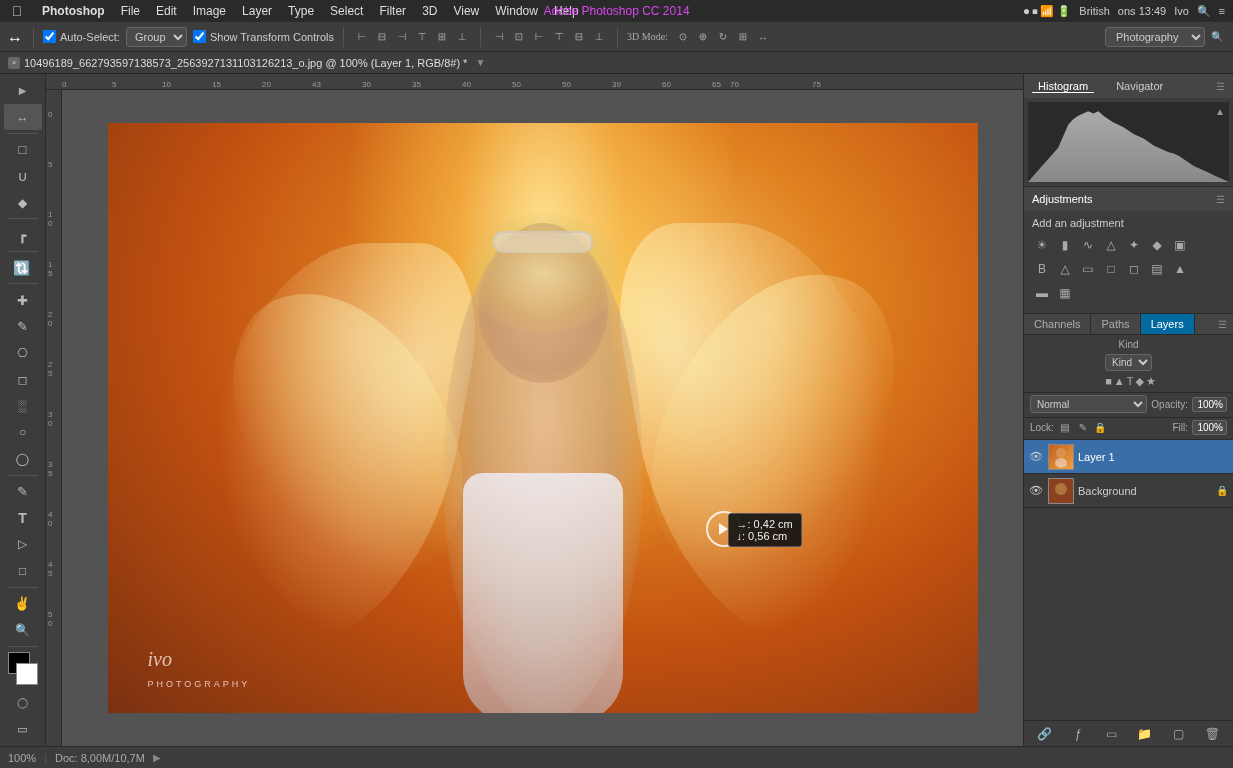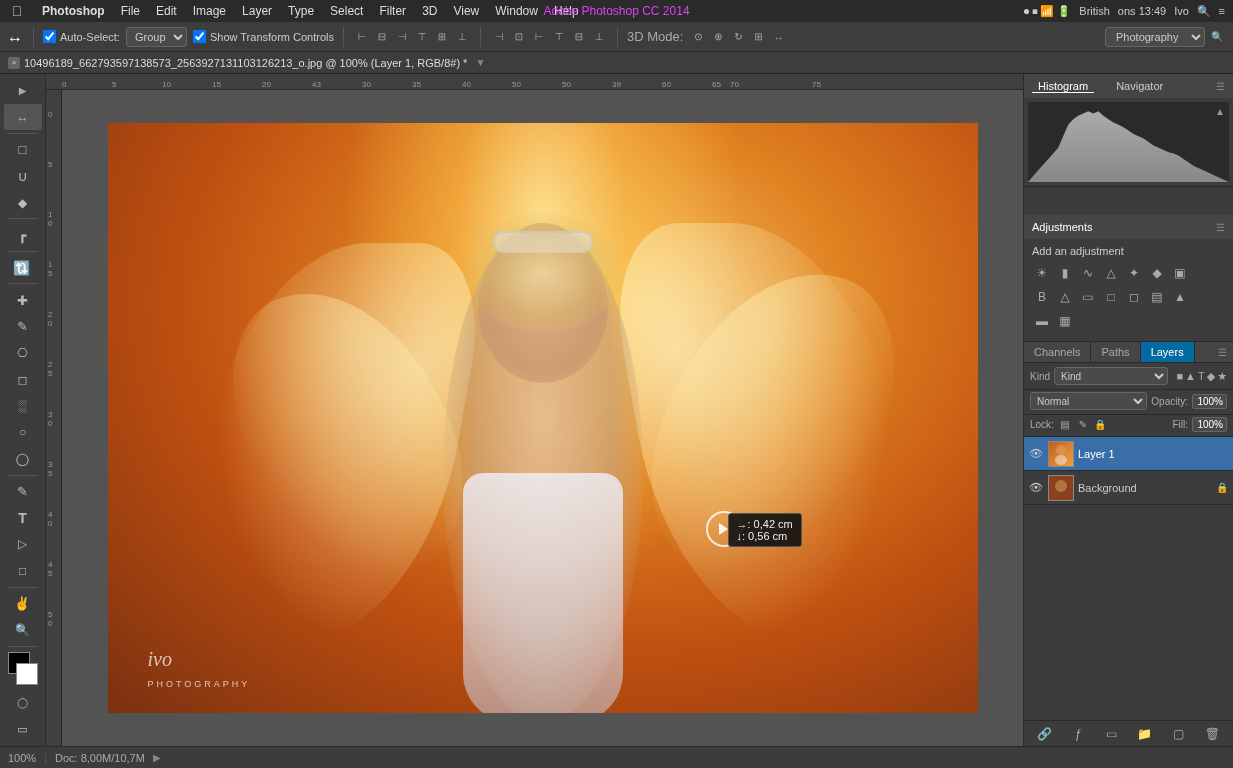--- a/index.html
+++ b/index.html
@@ -527,20 +527,21 @@
       color: #fff;
       background: #0369a1;
       text-align: center;
     }
     .layers-control {
       display: flex;
       align-items: center;
       gap: 4px;
       padding: 4px 6px;
       border-bottom: 1px solid #2a2a2a;
+      flex-direction: column;
     }
     .layers-select {
       background: #4a4a4a;
       border: 1px solid #666;
       border-radius: 3px;
       color: #ccc;
       font-size: 10px;
       padding: 1px 2px;
       height: 18px;
       flex: 1;
@@ -730,21 +731,21 @@
   <div class="options-icon-group">
     <div class="options-icon">⊣</div>
     <div class="options-icon">⊡</div>
     <div class="options-icon">⊢</div>
     <div class="options-icon">⊤</div>
     <div class="options-icon">⊟</div>
     <div class="options-icon">⊥</div>
   </div>
   <div class="options-sep"></div>
 
-  <span style="font-size:13px; color:#aaa;">3D Mode:</span>
+  <span style="font-size:10px; color:#aaa;font-family:Liberation Serif, serif;">3D Mode:</span>
   <div class="options-icon-group">
     <div class="options-icon">⊙</div>
     <div class="options-icon">⊕</div>
     <div class="options-icon">↻</div>
     <div class="options-icon">⊞</div>
     <div class="options-icon">↔</div>
   </div>
 
   <div class="options-right">
     <select class="photography-select">
@@ -890,21 +891,21 @@
             <linearGradient id="histGrad" x1="0%" y1="0%" x2="0%" y2="100%">
               <stop offset="0%" style="stop-color:#aaa;stop-opacity:1"></stop>
               <stop offset="100%" style="stop-color:#888;stop-opacity:1"></stop>
             </linearGradient>
           </defs>
           <polygon points="0,70 5,65 10,60 15,55 20,50 25,45 30,40 35,30 40,20 45,15 50,12 55,10 60,8 65,10 70,8 75,12 80,15 85,18 90,20 95,22 100,25 105,28 110,30 115,32 120,35 125,38 130,40 135,42 140,44 145,45 150,47 155,50 160,53 165,56 170,58 175,60 180,62 185,64 190,66 195,68 200,70" fill="url(#histGrad)"></polygon>
         </svg>
       </div>
     </div>
 
-    <div class="panel-section" style="flex-shrink:0;margin-top:28px;">
+    <div class="panel-section" style="flex-shrink:0;">
       <div class="panel-header">
         <span style="font-size:11px; color:#fff;">Adjustments</span>
         <span class="panel-header-icon">☰</span>
       </div>
       <div class="adj-section">
         <div class="adj-title">Add an adjustment</div>
 
         <div class="adj-icons-row">
           <div class="adj-icon" title="Brightness/Contrast">☀</div>
           <div class="adj-icon" title="Levels">▮</div>

